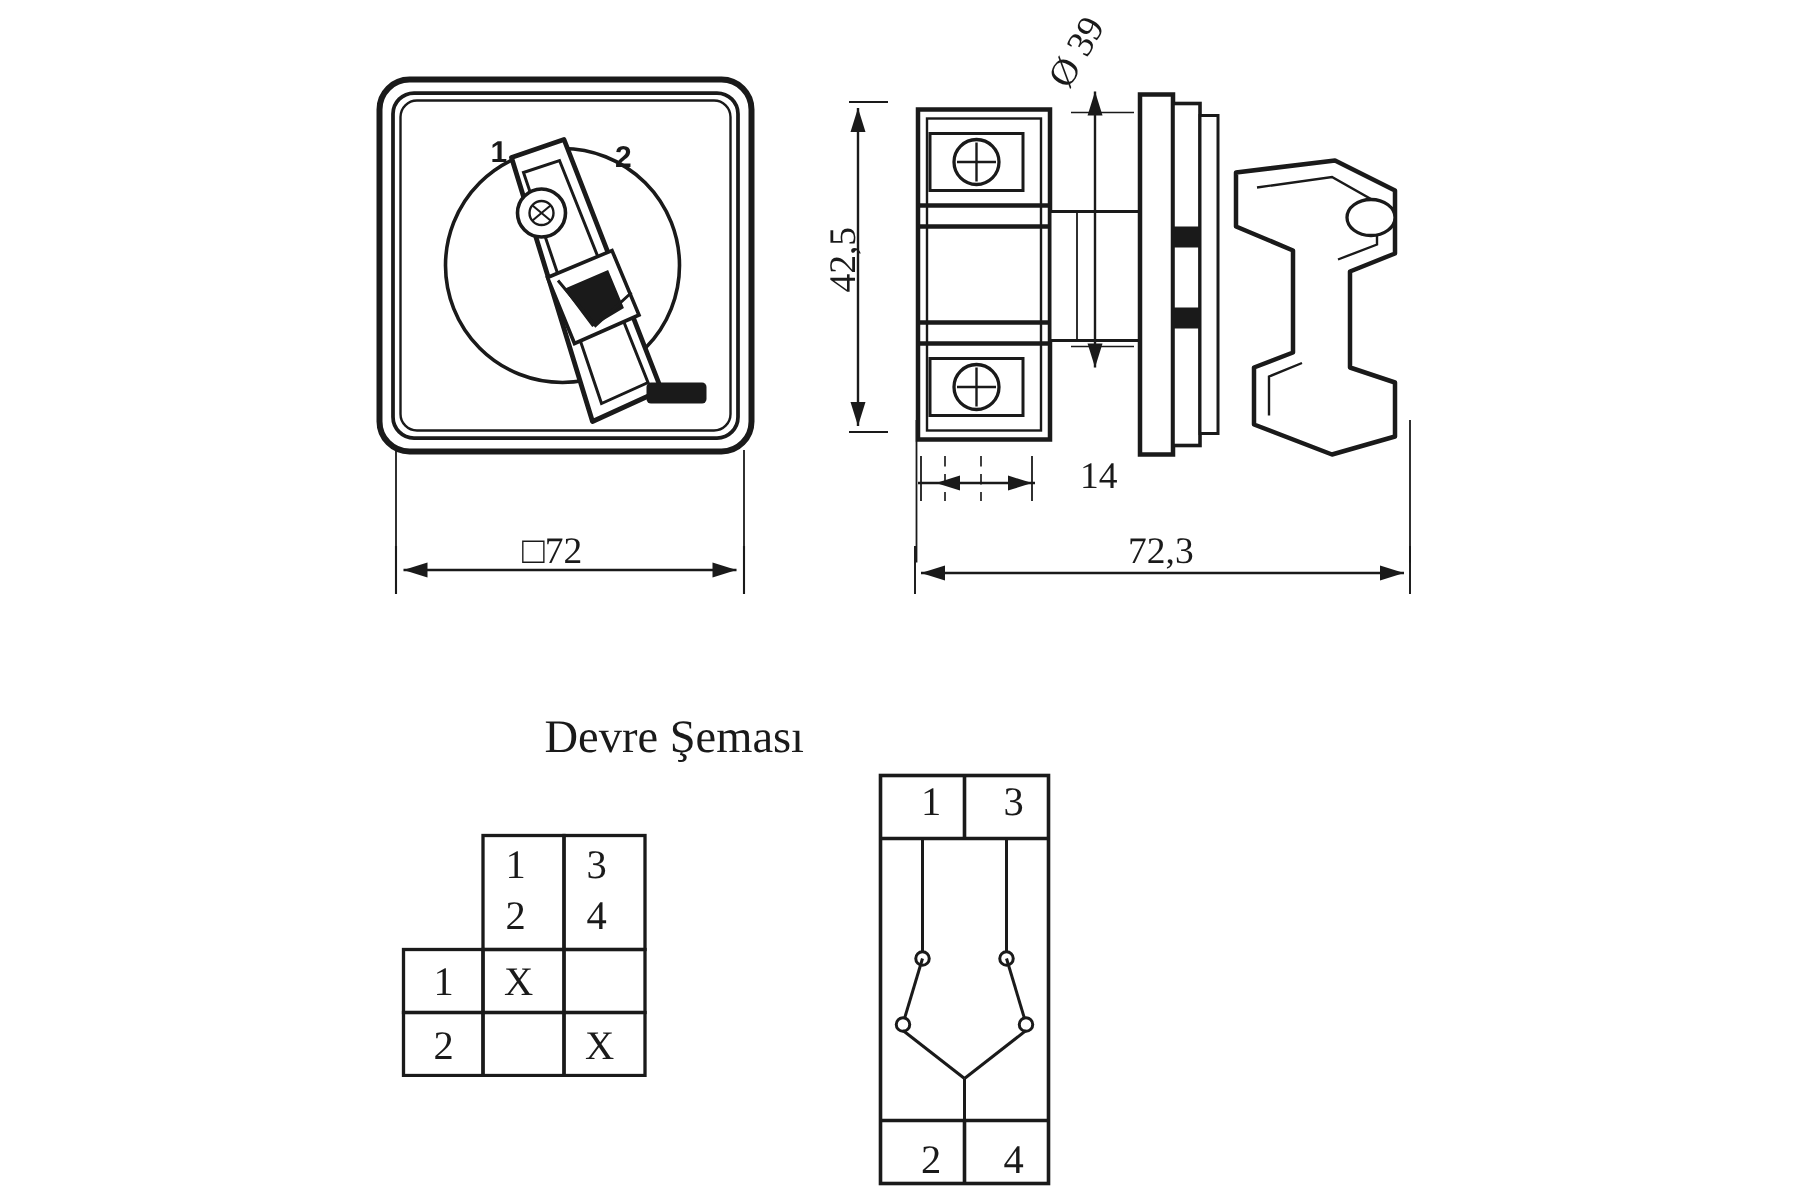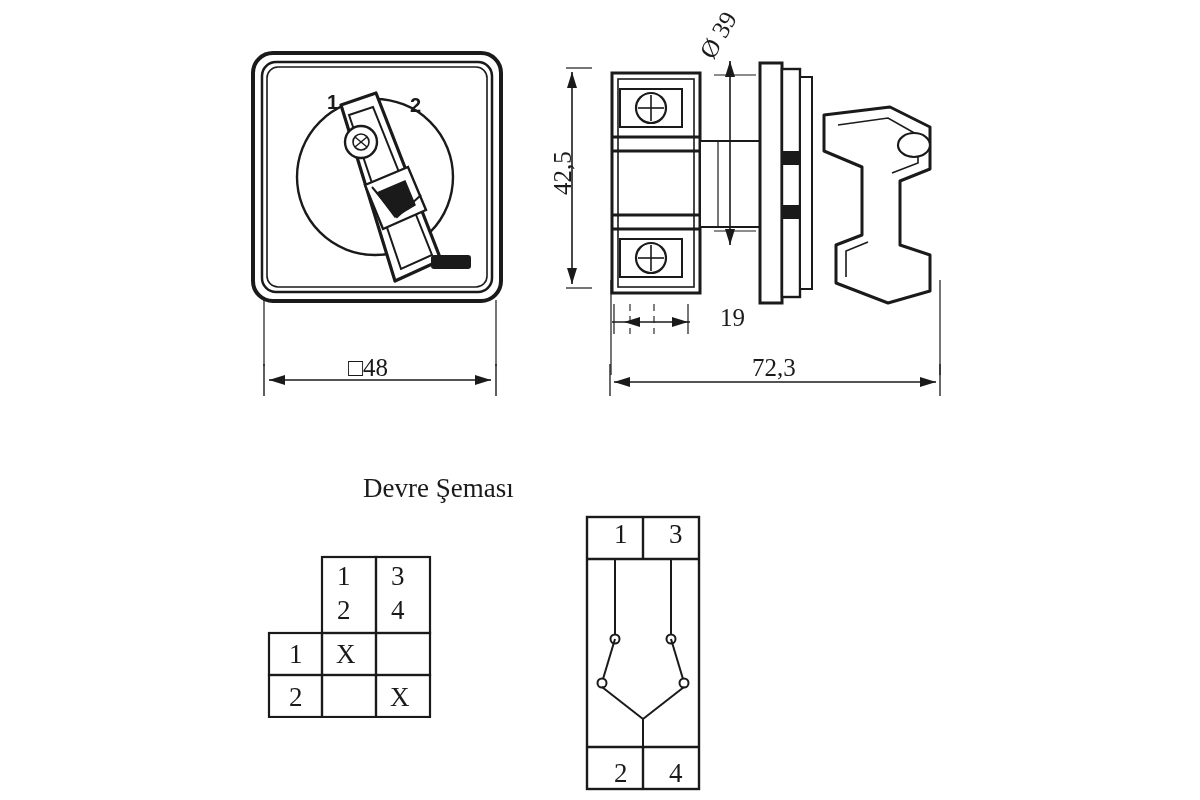--- a/index.html
+++ b/index.html
@@ -23,21 +23,21 @@
     position: absolute;
     font-family: "Liberation Serif", serif;
     color: #1a1a1a;
     white-space: nowrap;
     line-height: 1;
   }
   svg { display: block; }
   .dimtxt { font-size: 25px; }
   .small-num { font-size: 20px; font-weight: 700; font-family: "Liberation Sans", sans-serif; }
   .tbl-num { font-size: 27px; }
-  .title-txt { font-size: 27px; }
+  .title-txt { font-size: 31px; }
   .rot90 { transform: rotate(-90deg); transform-origin: left top; }
 </style>
 </head>
 <body>
 
 <div id="sheet">
 
   <div class="abs" style="left:245px; top:45px;">
     <svg width="270" height="270" viewBox="0 0 270 270">
 
@@ -75,21 +75,21 @@
       <line x1="241" y1="4" x2="241" y2="36" stroke="#1a1a1a" stroke-width="1.4"></line>
     </svg>
   </div>
 
   <div class="abs" style="left:253px; top:300px;">
     <svg width="250" height="70" viewBox="0 0 250 70">
       <line x1="11" y1="0" x2="11" y2="66" stroke="#1a1a1a" stroke-width="1.2"></line>
       <line x1="243" y1="0" x2="243" y2="66" stroke="#1a1a1a" stroke-width="1.2"></line>
     </svg>
   </div>
-  <div class="txt dimtxt" style="left:348px; top:355px;">□48</div>
+  <div class="txt dimtxt" style="left:348px; top:355px;">□72</div>
 
   <div class="abs" style="left:600px; top:55px;">
     <svg width="360" height="260" viewBox="0 0 360 260">
 
       <rect x="12" y="18" width="88" height="220" fill="#ffffff" stroke="#1a1a1a" stroke-width="3"></rect>
       <rect x="18" y="24" width="76" height="208" fill="#ffffff" stroke="#1a1a1a" stroke-width="1.6"></rect>
 
       <line x1="12" y1="82" x2="100" y2="82" stroke="#1a1a1a" stroke-width="3"></line>
       <line x1="12" y1="96" x2="100" y2="96" stroke="#1a1a1a" stroke-width="3"></line>
       <line x1="12" y1="160" x2="100" y2="160" stroke="#1a1a1a" stroke-width="3"></line>
@@ -147,21 +147,21 @@
     <svg width="200" height="40" viewBox="0 0 200 40">
       <line x1="22" y1="22" x2="100" y2="22" stroke="#1a1a1a" stroke-width="1.6"></line>
       <path d="M 34 22 L 50 17 L 50 27 Z" fill="#1a1a1a"></path>
       <path d="M 98 22 L 82 17 L 82 27 Z" fill="#1a1a1a"></path>
       <line x1="24" y1="4" x2="24" y2="34" stroke="#1a1a1a" stroke-width="1.2"></line>
       <line x1="98" y1="4" x2="98" y2="34" stroke="#1a1a1a" stroke-width="1.2"></line>
       <line x1="40" y1="4" x2="40" y2="34" stroke="#1a1a1a" stroke-width="1.1" stroke-dasharray="7 5"></line>
       <line x1="64" y1="4" x2="64" y2="34" stroke="#1a1a1a" stroke-width="1.1" stroke-dasharray="7 5"></line>
     </svg>
   </div>
-  <div class="txt dimtxt" style="left:720px; top:305px;">19</div>
+  <div class="txt dimtxt" style="left:720px; top:305px;">14</div>
 
   <div class="abs" style="left:600px; top:360px;">
     <svg width="350" height="40" viewBox="0 0 350 40">
       <line x1="14" y1="22" x2="336" y2="22" stroke="#1a1a1a" stroke-width="1.6"></line>
       <path d="M 14 22 L 30 17 L 30 27 Z" fill="#1a1a1a"></path>
       <path d="M 336 22 L 320 17 L 320 27 Z" fill="#1a1a1a"></path>
       <line x1="10" y1="4" x2="10" y2="36" stroke="#1a1a1a" stroke-width="1.3"></line>
       <line x1="340" y1="4" x2="340" y2="36" stroke="#1a1a1a" stroke-width="1.3"></line>
     </svg>
   </div>

